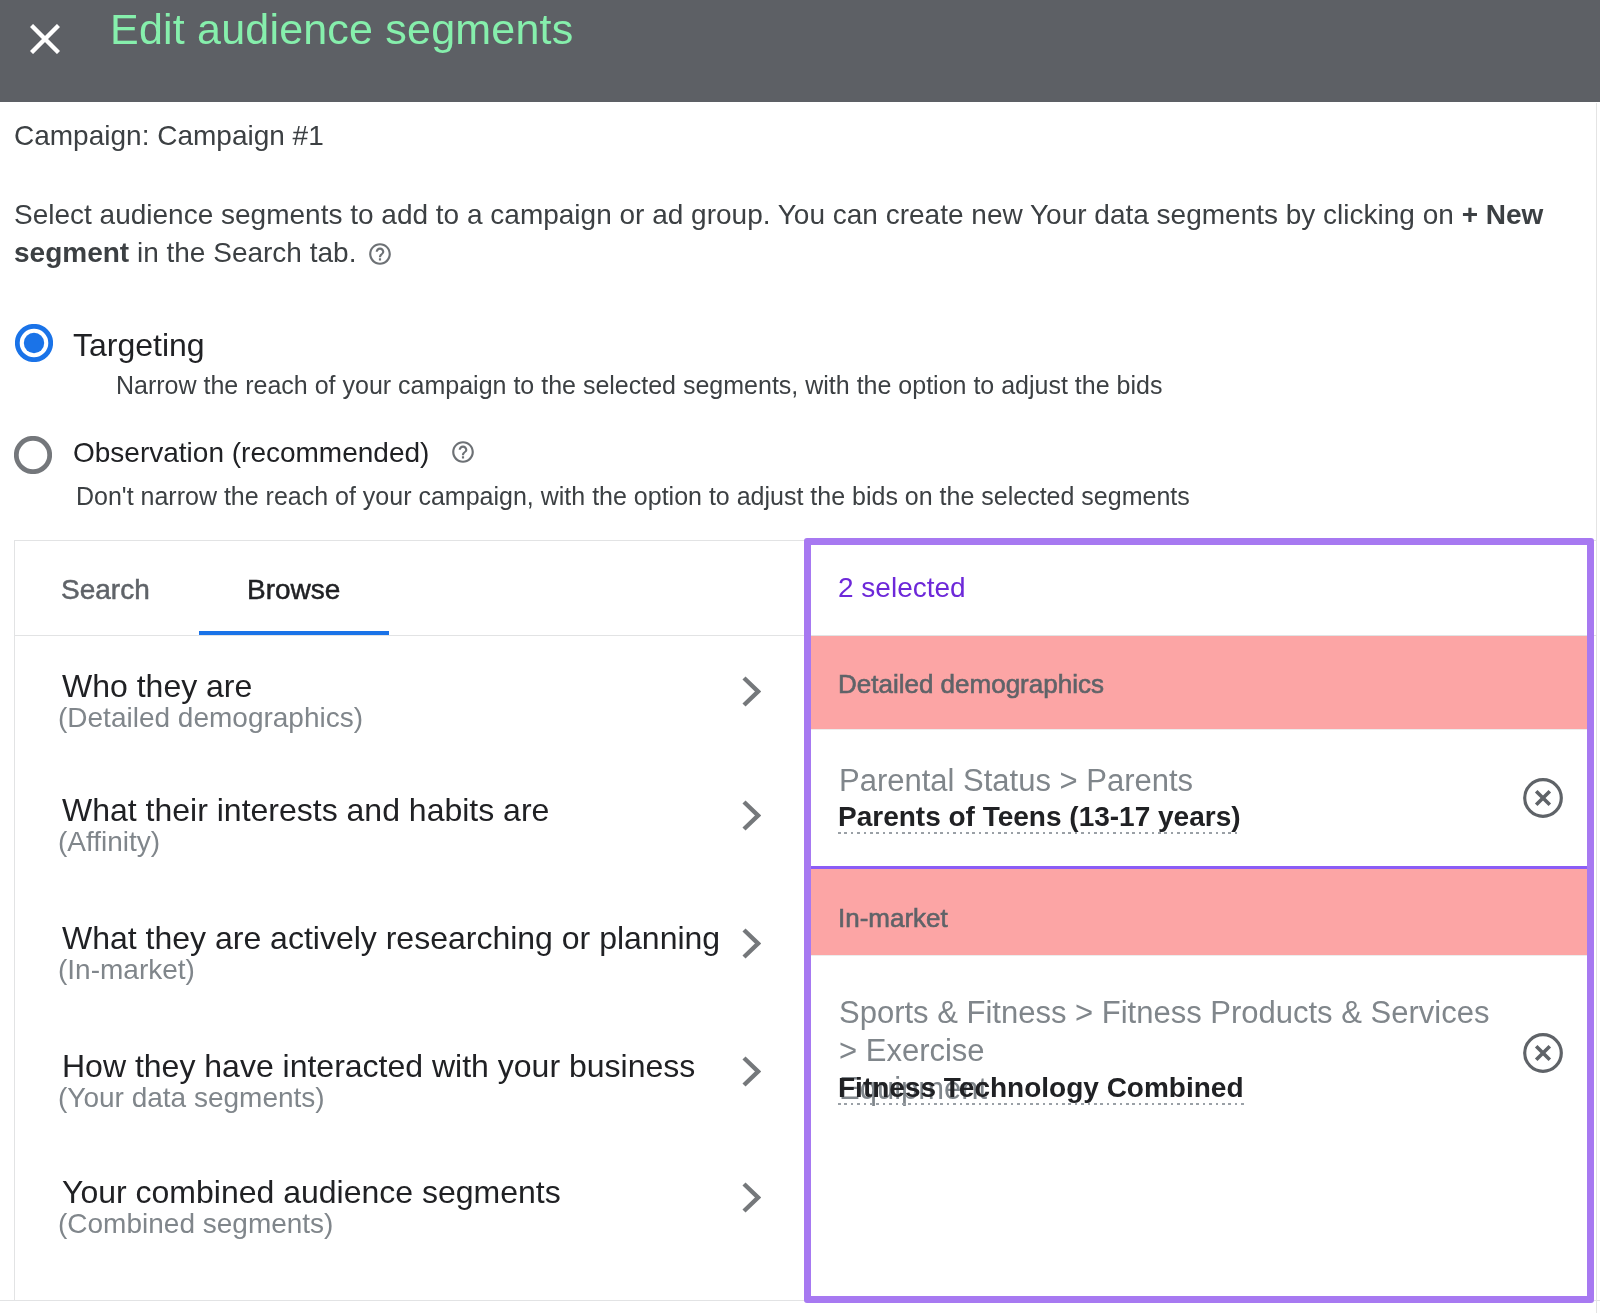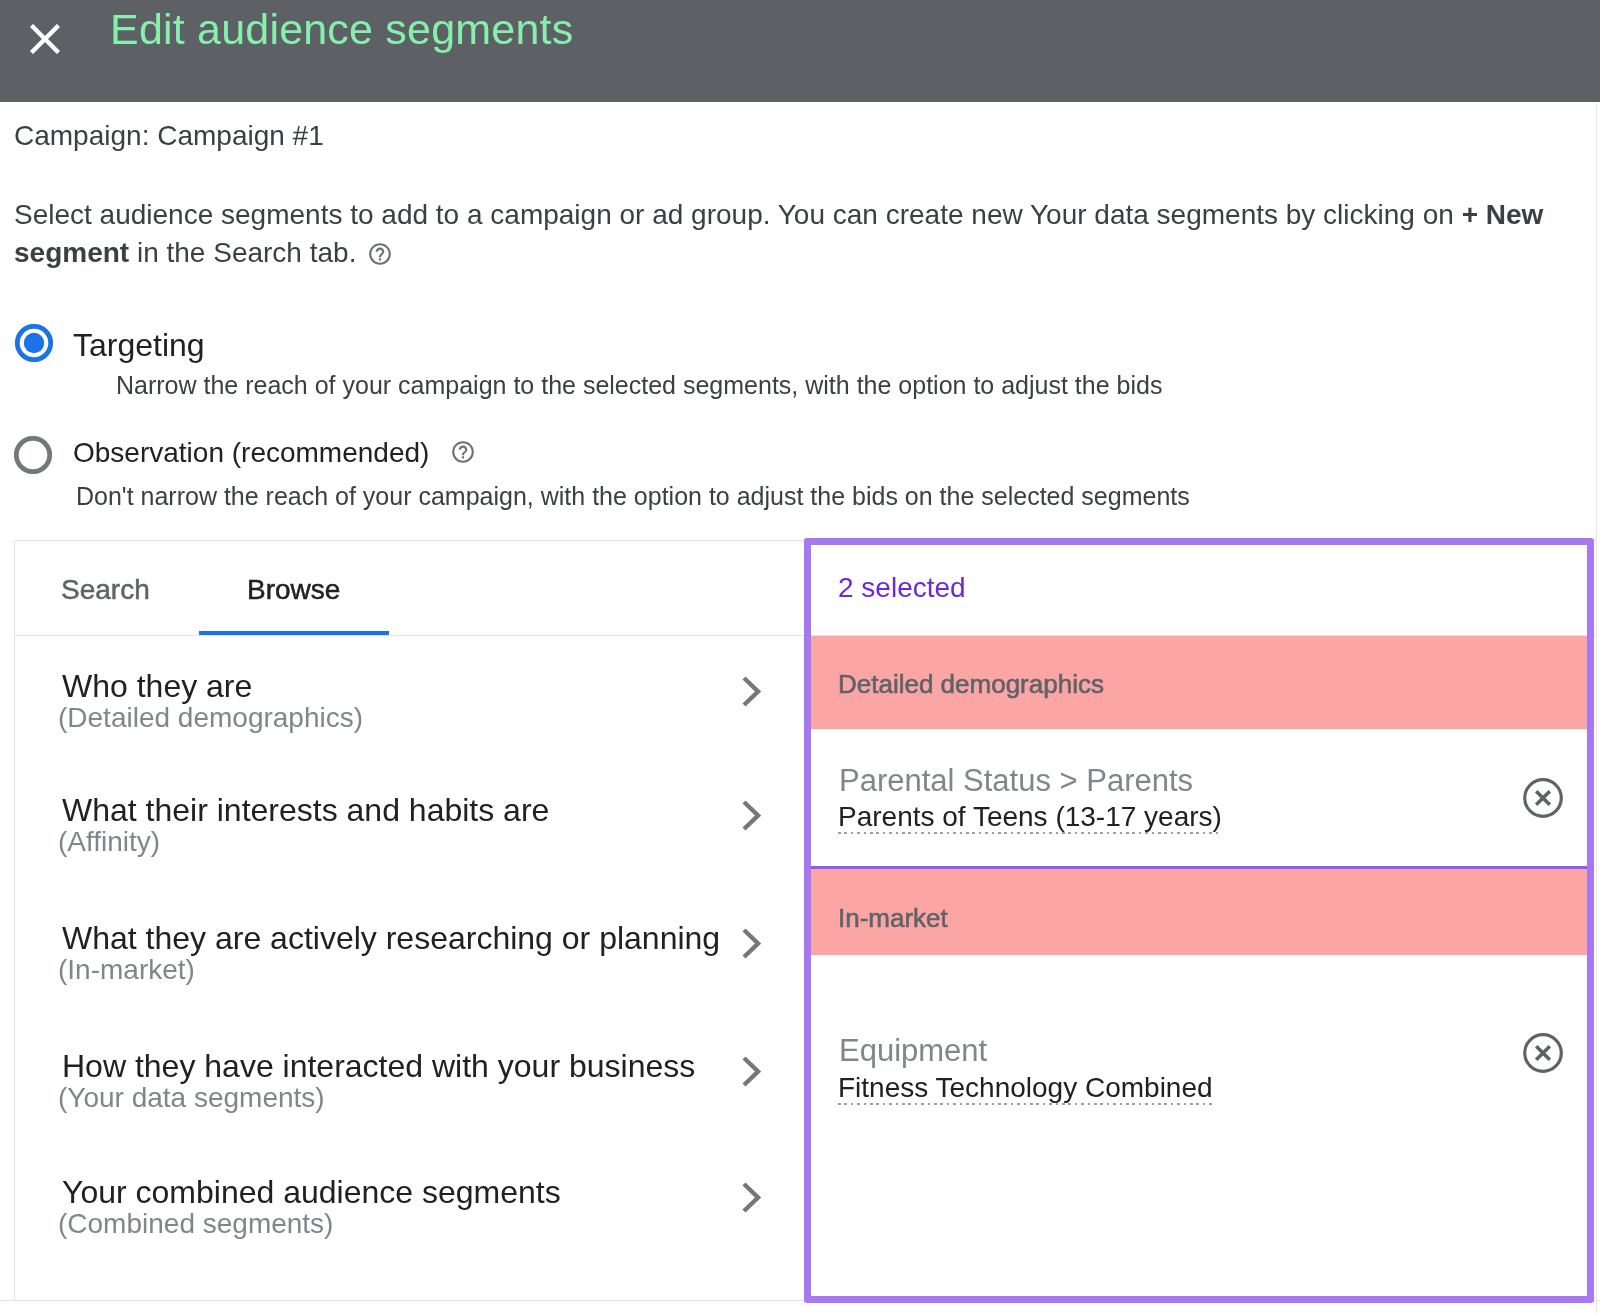--- a/index.html
+++ b/index.html
@@ -47,21 +47,21 @@
   .sel-count { left:838px; top:571px; font-size:28px; line-height:34px; color:#6d28d9; }
   .sel-band { left:806px; width:788px; background:#fca5a5; border-bottom:1px solid #ececec; }
   .band-1 { top:636px; height:94px; }
   .band-2 { top:866px; height:90px; border-top:3px solid #8b5cf6; }
   .band-label { position:absolute; left:32px; font-size:26px; line-height:30px; color:#5f6368; -webkit-text-stroke:0.6px #5f6368; }
   .band-1 .band-label { top:33px; }
   .band-2 .band-label { top:34px; }
   .crumb { left:839px; width:660px; font-size:31px; line-height:38px; color:#80868b; }
   .crumb-1 { top:762px; }
   .crumb-2 { top:994px; }
-  .seg-name { left:838px; font-size:28px; line-height:30px; color:#202124; }
+  .seg-name { left:838px; font-size:28px; line-height:30px; color:#202124;font-weight:bold; }
   .seg-name-1 { top:802px; }
   .seg-name-2 { top:1073px; }
   .seg-name span { padding-bottom:2.5px; background:repeating-linear-gradient(to right, #9aa0a6 0 2.6px, transparent 2.6px 6.4px) left bottom / 100% 2.4px no-repeat; }
   .remove-btn { width:42px; height:42px; cursor:pointer; }
   .remove-1 { left:1522px; top:777px; }
   .remove-2 { left:1522px; top:1032px; }
 
   
   .purple-box { left:804px; top:538px; width:790px; height:765px; border:7px solid #a779f1; border-radius:3px; z-index:6; pointer-events:none; }
 
@@ -155,21 +155,21 @@
 <div class="abs crumb crumb-1">Parental Status &gt; Parents</div>
 <div class="abs seg-name seg-name-1"><span>Parents of Teens (13-17 years)</span></div>
 <svg class="abs remove-btn remove-1" width="42" height="42" viewBox="0 0 42 42">
   <circle cx="21" cy="21" r="18.3" fill="none" stroke="#5f6368" stroke-width="3.2"></circle>
   <path d="M14.2 14.2 L27.8 27.8 M27.8 14.2 L14.2 27.8" stroke="#5f6368" stroke-width="3.6" fill="none"></path>
 </svg>
 
 <div class="abs sel-band band-2">
   <div class="band-label">In-market</div>
 </div>
-<div class="abs crumb crumb-2"><br><span>Equipment</span></div>
+<div class="abs crumb crumb-2"><span>Sports &amp; Fitness &gt; Fitness Products &amp; Services &gt; Exercise</span><br><span>Equipment</span></div>
 <div class="abs seg-name seg-name-2"><span>Fitness Technology Combined</span></div>
 <svg class="abs remove-btn remove-2" width="42" height="42" viewBox="0 0 42 42">
   <circle cx="21" cy="21" r="18.3" fill="none" stroke="#5f6368" stroke-width="3.2"></circle>
   <path d="M14.2 14.2 L27.8 27.8 M27.8 14.2 L14.2 27.8" stroke="#5f6368" stroke-width="3.6" fill="none"></path>
 </svg>
 
 <div class="abs purple-box"></div>
 
 <div class="abs bottom-rule"></div>
 <div class="abs right-rule"></div>

